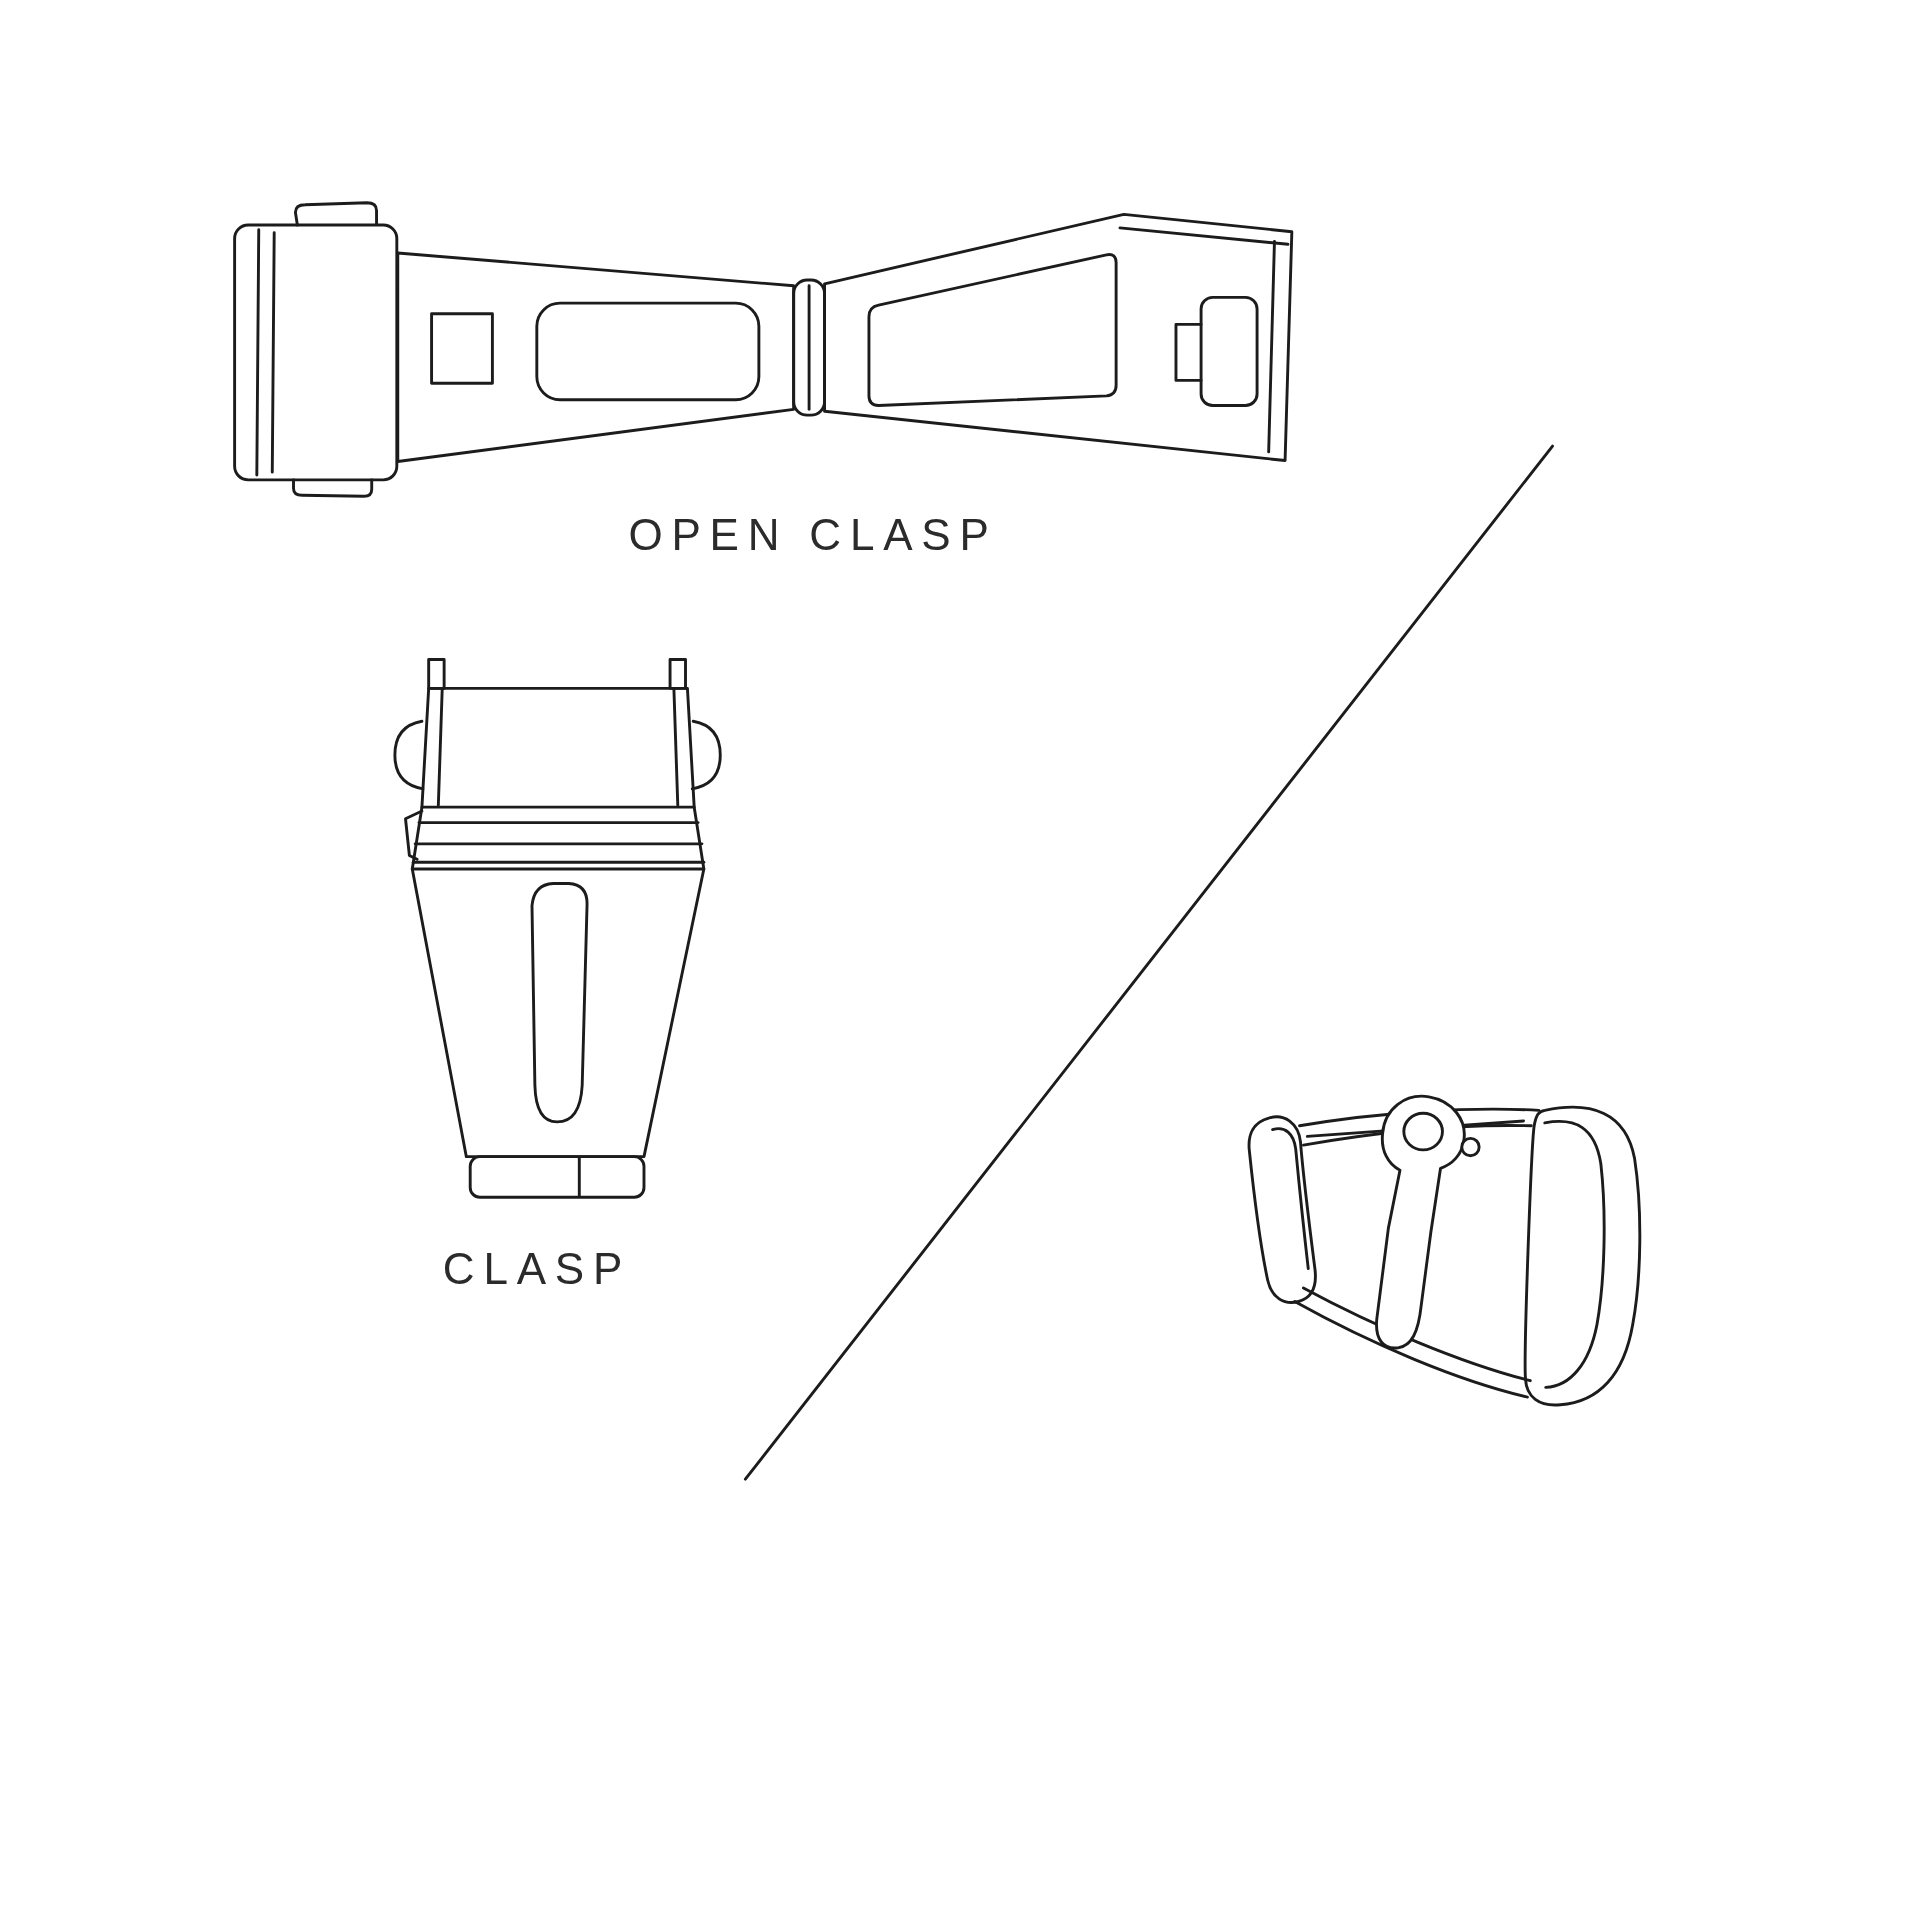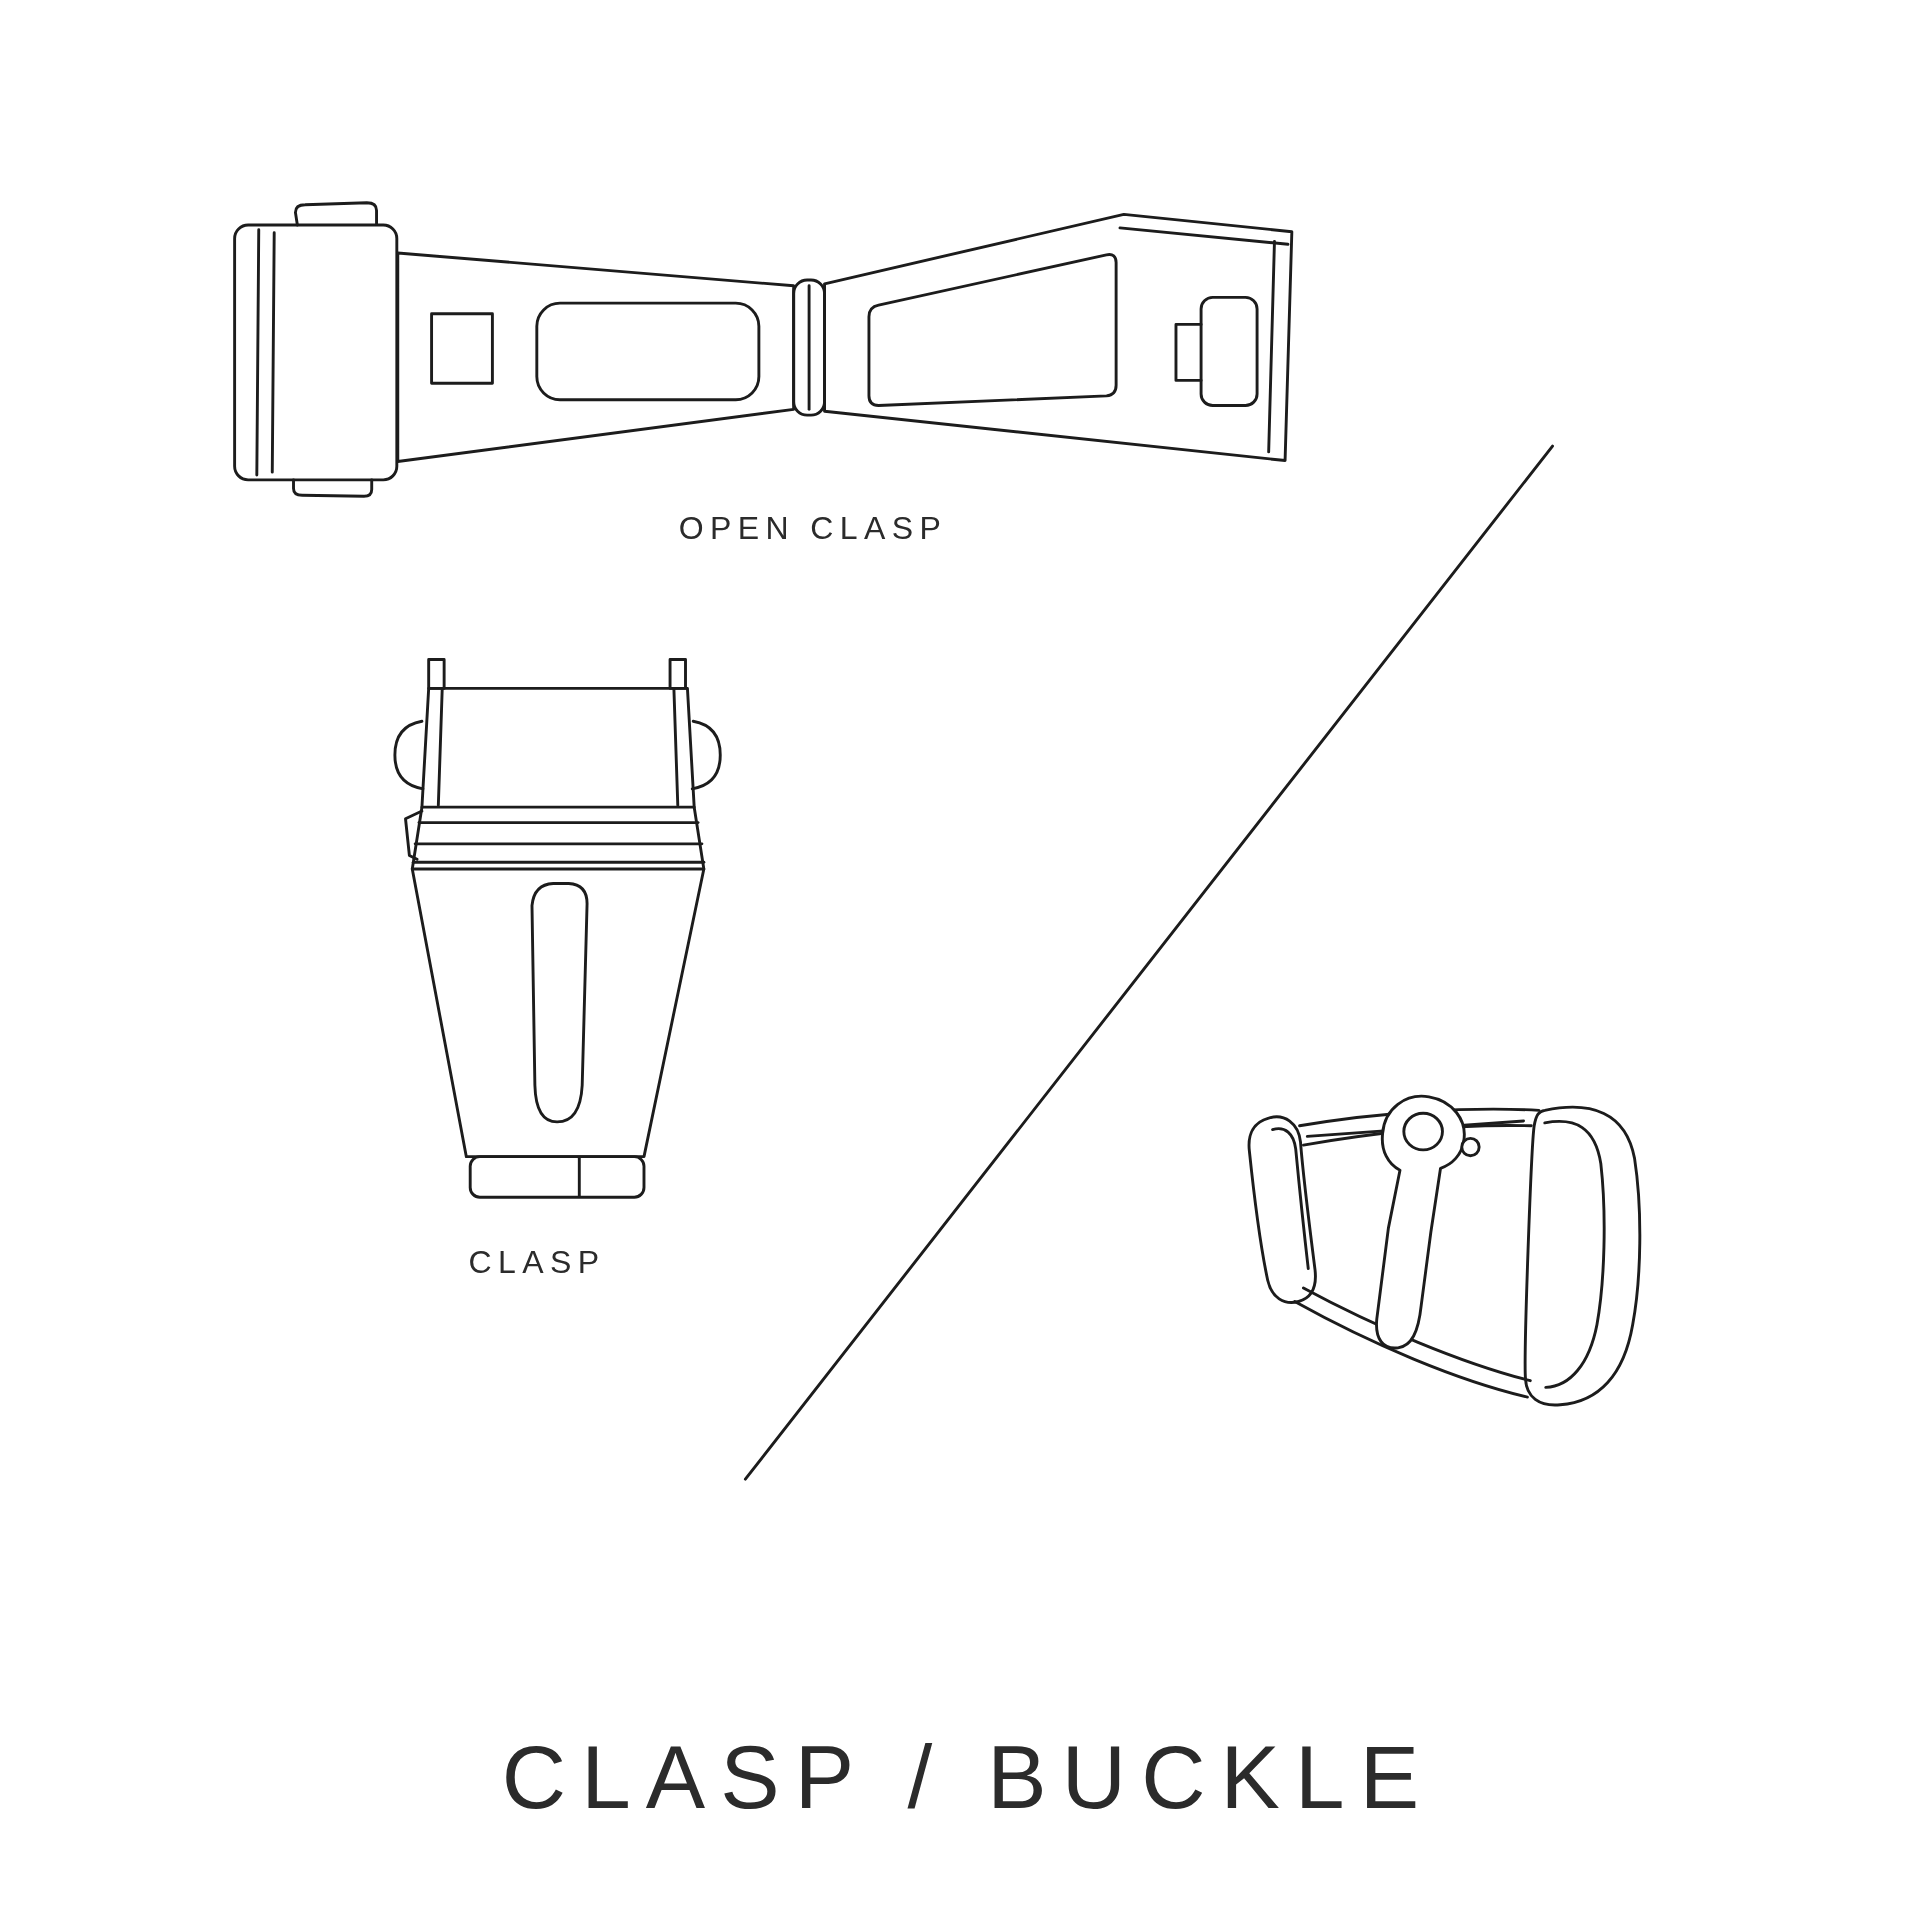--- a/index.html
+++ b/index.html
@@ -31,21 +31,21 @@
     fill: #ffffff;
   }
   .label {
     position: absolute;
     transform: translateX(-50%);
     color: var(--text, #2b2b2b);
     white-space: nowrap;
     font-weight: 400;
   }
   .label-small {
-    font-size: 32px;
+    font-size: 44px;
     letter-spacing: 0.20em;
   }
   .label-title {
     font-size: 89px;
     letter-spacing: 0.17em;
   }
 </style>
 </head>
 <body>
 
@@ -152,16 +152,15 @@
         <ellipse cx="1474" cy="1172" rx="20" ry="19"></ellipse>
         <circle class="filled" cx="1523" cy="1188" r="9"></circle>
       </g>
     </g>
   </svg>
 
   <div class="label label-small" style="left:813px; top:510px;">OPEN CLASP</div>
 
   <div class="label label-small" style="left:537px; top:1244px;">CLASP</div>
 
-  <div class="label label-title" style="left:968px; top:1726px;">CLASP / BUCKLE</div>
 
 </div>
 
 
 </body></html>

